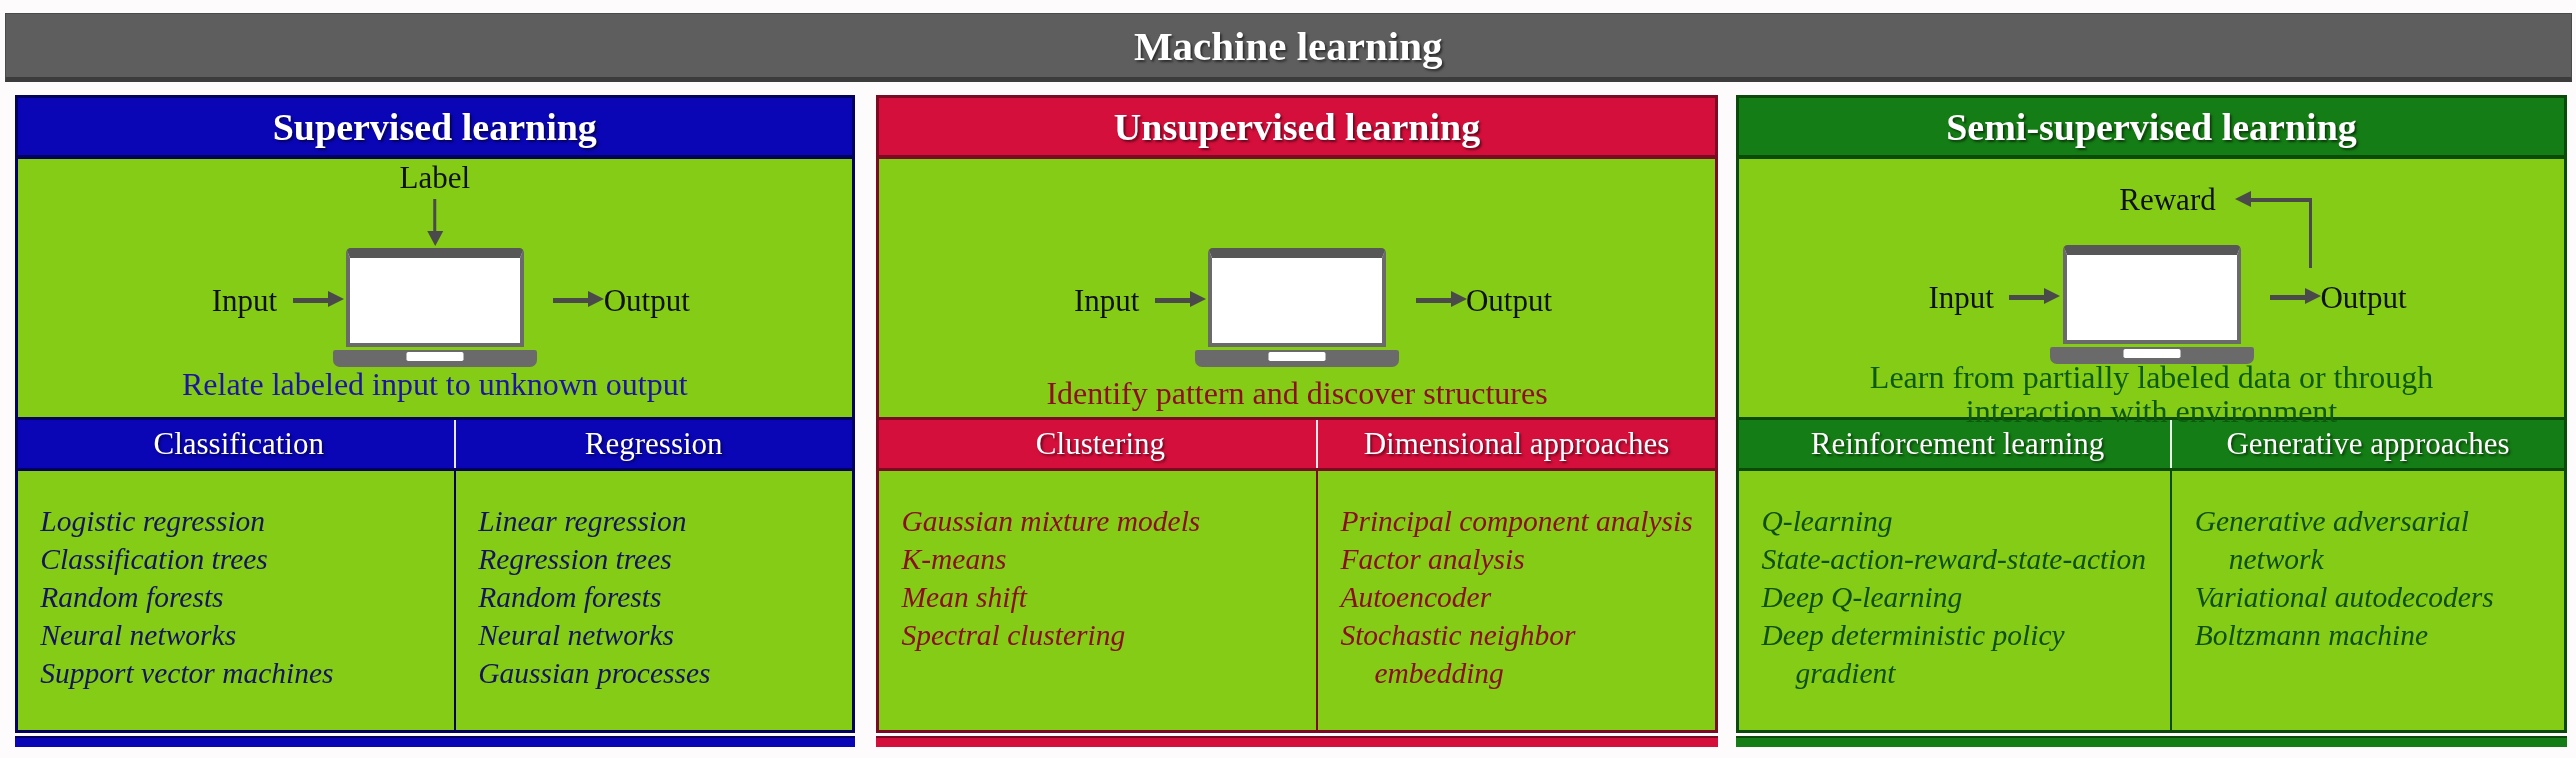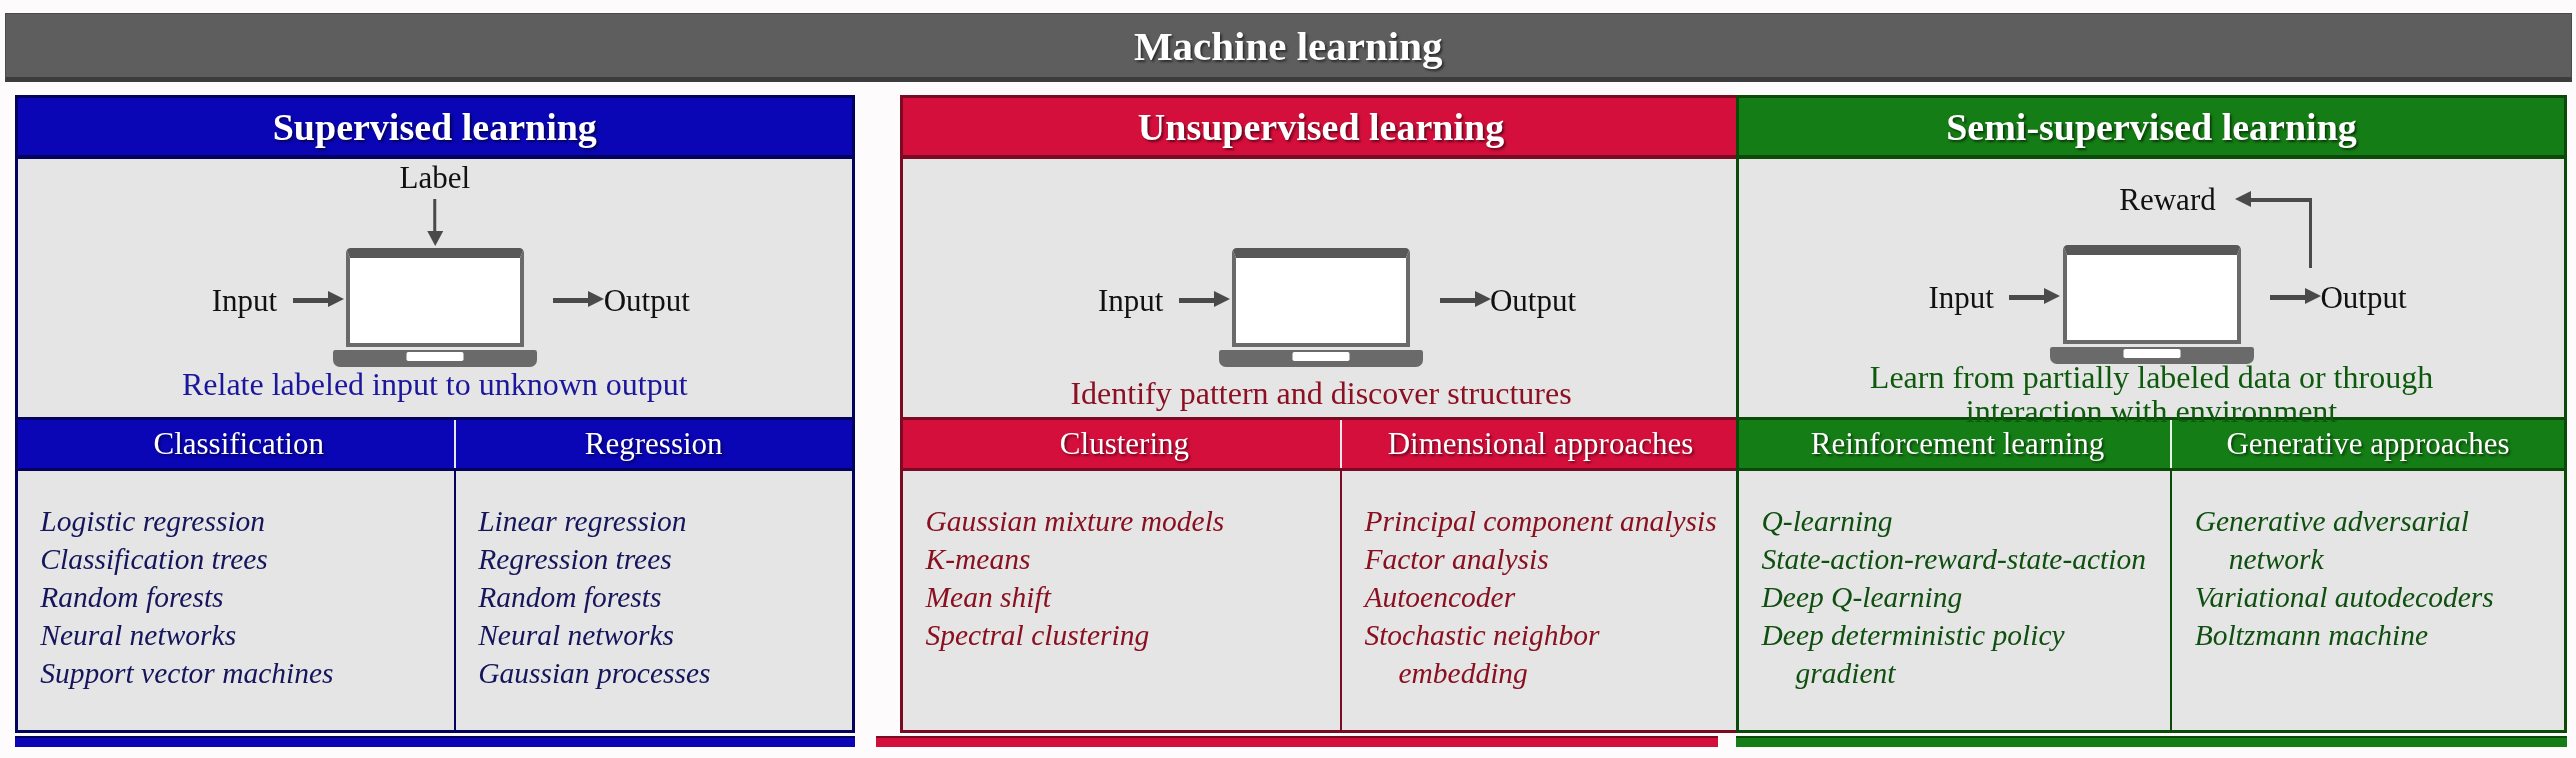--- a/index.html
+++ b/index.html
@@ -17,21 +17,21 @@
   }
   .title-bar span {
     color:#ffffff; font-size:41px; font-weight:bold;
     text-shadow:1.8px 1.8px 2.4px rgba(0,0,0,.55);
     text-align:right;
   }
 
   
   .panel {
     position:absolute; top:95px; height:638px;
-    border:3.5px solid var(--border); background:#e5e5e5;
+    border:3.5px solid var(--border); background:#84cc16;
     display:flex; flex-direction:column;
   }
   .panel-header {
     height:61px; background:var(--accent);
     border-bottom:4.1px solid var(--border);
     display:flex; align-items:center; justify-content:center; flex:0 0 auto;
   }
   .panel-header span {
     color:#ffffff; font-size:38px; font-weight:bold;
     text-shadow:1.8px 1.8px 2.4px rgba(0,0,0,.55);
@@ -167,21 +167,21 @@
         <div class="item">Linear regression</div>
         <div class="item">Regression trees</div>
         <div class="item">Random forests</div>
         <div class="item">Neural networks</div>
         <div class="item">Gaussian processes</div>
       </div>
   </div>
 </div>
 <div class="cut-bar" style="left: 14.8px; width: 840px; --accent: #0a06b6; --border: #03035e;"></div>
 
-<div class="panel" style="left: 900px; width: 842px; --accent: #d50f3c; --border: #7b0b22; --caption: #8c0f22; --item: #8a1020;">
+<div class="panel" style="left: 876px; width: 842px; --accent: #d50f3c; --border: #7b0b22; --caption: #8c0f22; --item: #8a1020;">
   <div class="panel-header">
     <span>Unsupervised learning</span>
   </div>
   <div class="mid">
     <div class="laptop" style="top:89px;">
       <div class="screen"></div>
       <div class="base">
           <div class="notch"></div>
         </div>
     </div>

